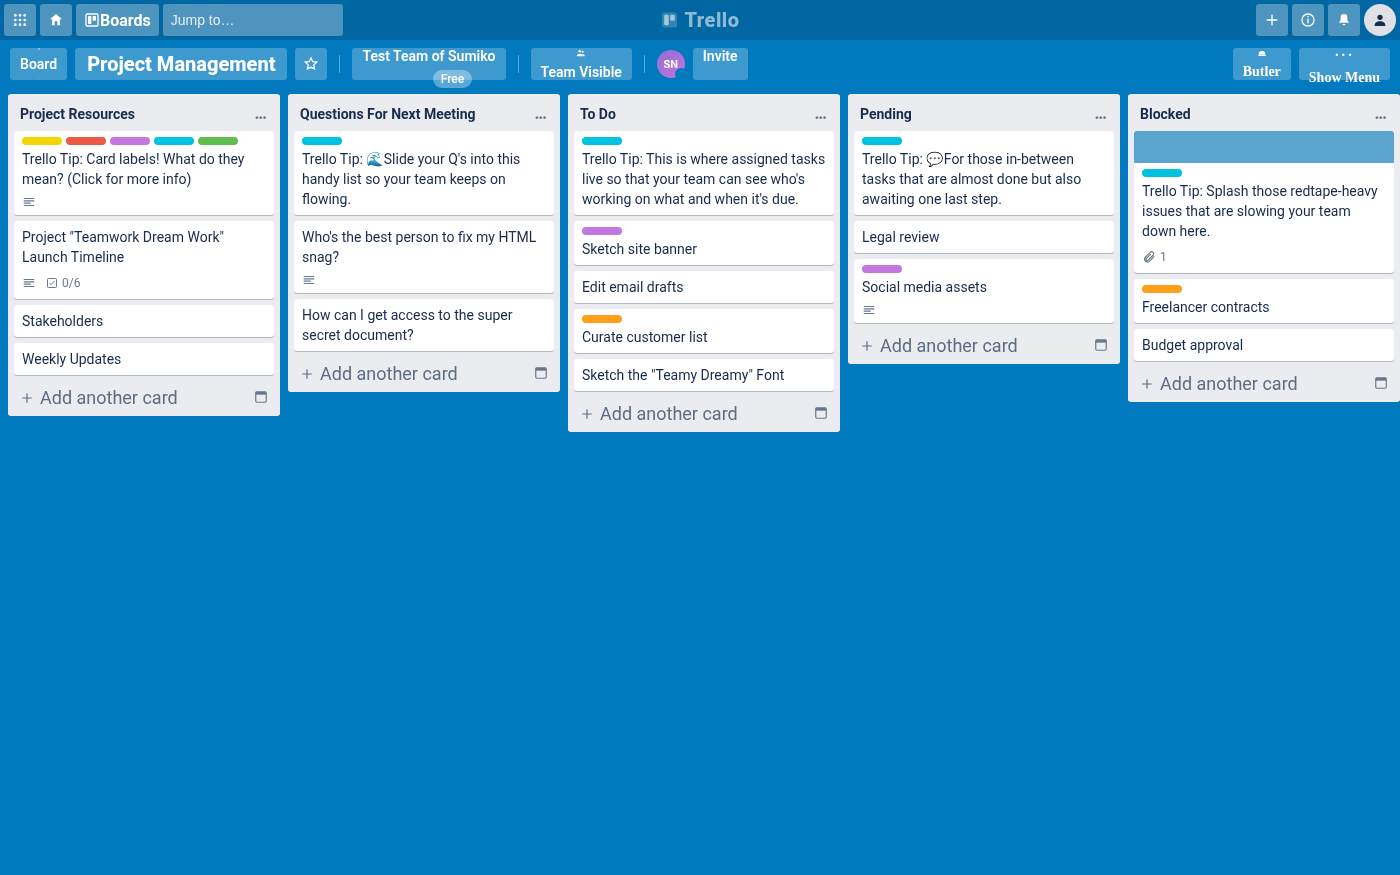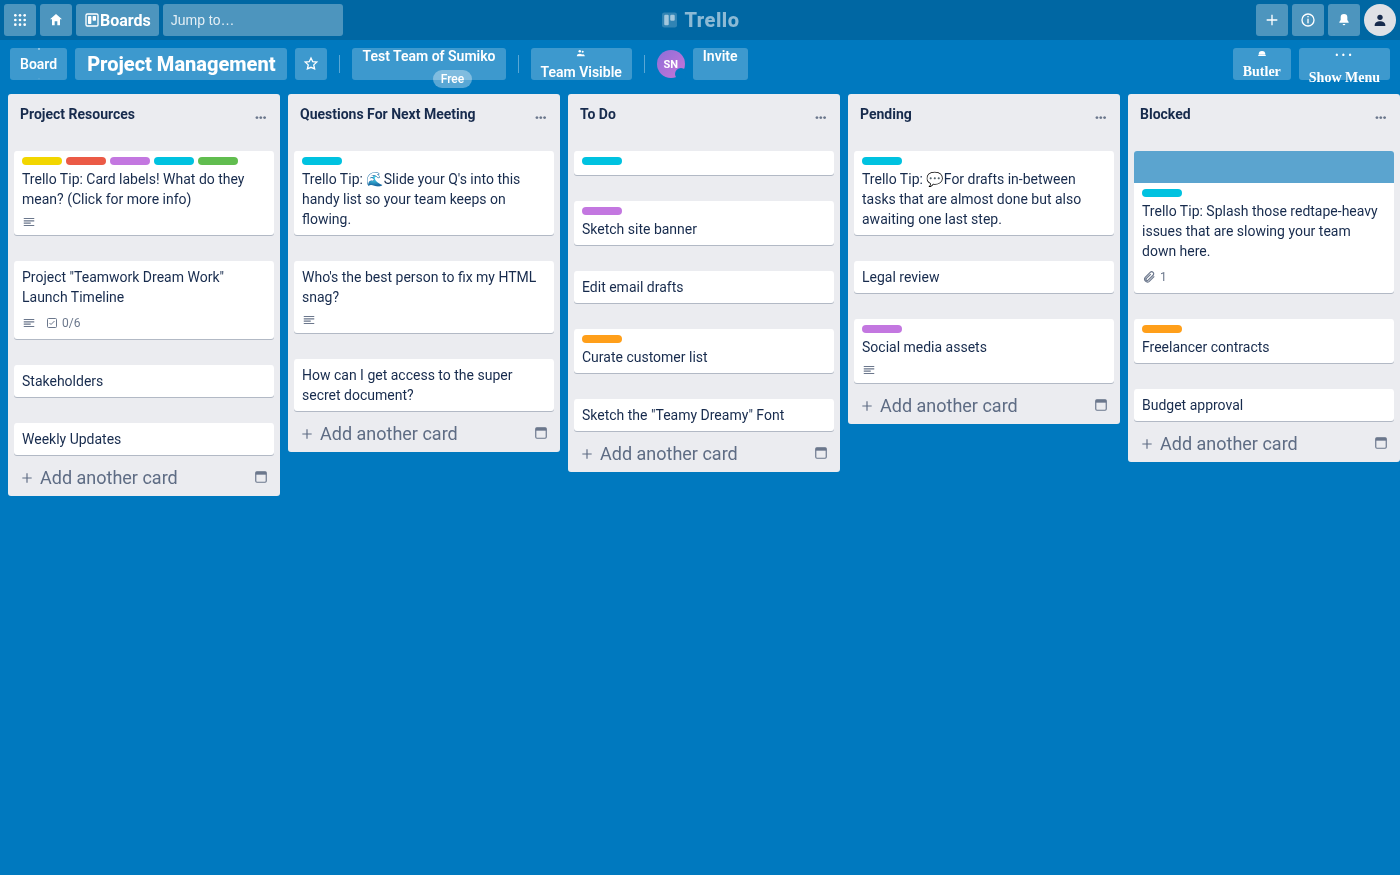--- a/index.html
+++ b/index.html
@@ -84,21 +84,20 @@
   .list-header {
     display: flex; align-items: center; justify-content: space-between;
     padding: 4px 6px 2px;
   }
   .list-title { font-weight: 700; font-size: 14px; color: #172b4d; }
   .list-menu { color: #6b778c; cursor: pointer; font-weight: 900; letter-spacing: 1px; }
   .card {
     background: #fff; border-radius: 3px; box-shadow: 0 1px 0 rgba(9,30,66,.25);
     padding: 6px 8px 6px; font-size: 14px; line-height: 20px; color: #172b4d;
     cursor: pointer;
-    margin-top: 20px;
   }
   .labels { display: flex; gap: 4px; margin-bottom: 4px; flex-wrap: wrap; }
   .label { width: 40px; height: 8px; border-radius: 4px; }
   .label.yellow { background: #f2d600; }
   .label.red    { background: #eb5a46; }
   .label.purple { background: #c377e0; }
   .label.sky    { background: #00c2e0; }
   .label.green  { background: #61bd4f; }
   .label.orange { background: #ff9f1a; }
   .badges { display: flex; gap: 10px; margin-top: 6px; color: #6b778c; font-size: 12px; align-items: center; }
@@ -341,20 +340,21 @@
     </div>
     <div class="list">
       <div class="list-header">
         <span class="list-title">To Do</span>
                    <span class="list-menu">…</span>
       </div>
       <div class="card">
         <div class="labels">
           <span class="label sky"></span>
         </div>
+        <div>Trello Tip: This is where assigned tasks live so that your team can see who's working on what and when it's due.</div>
       </div>
       <div class="card">
         <div class="labels">
           <span class="label purple"></span>
         </div>
         <div>Sketch site banner</div>
       </div>
       <div class="card">
         <div>Edit email drafts</div>
       </div>
@@ -382,21 +382,21 @@
     </div>
     <div class="list">
       <div class="list-header">
         <span class="list-title">Pending</span>
                    <span class="list-menu">…</span>
       </div>
       <div class="card">
         <div class="labels">
           <span class="label sky"></span>
         </div>
-        <div>Trello Tip: 💬For drafts in-between tasks that are almost done but also awaiting one last step.</div>
+        <div>Trello Tip: 💬For those in-between tasks that are almost done but also awaiting one last step.</div>
       </div>
       <div class="card">
         <div>Legal review</div>
       </div>
       <div class="card">
         <div class="labels">
           <span class="label purple"></span>
         </div>
         <div>Social media assets</div>
         <div class="badges">

